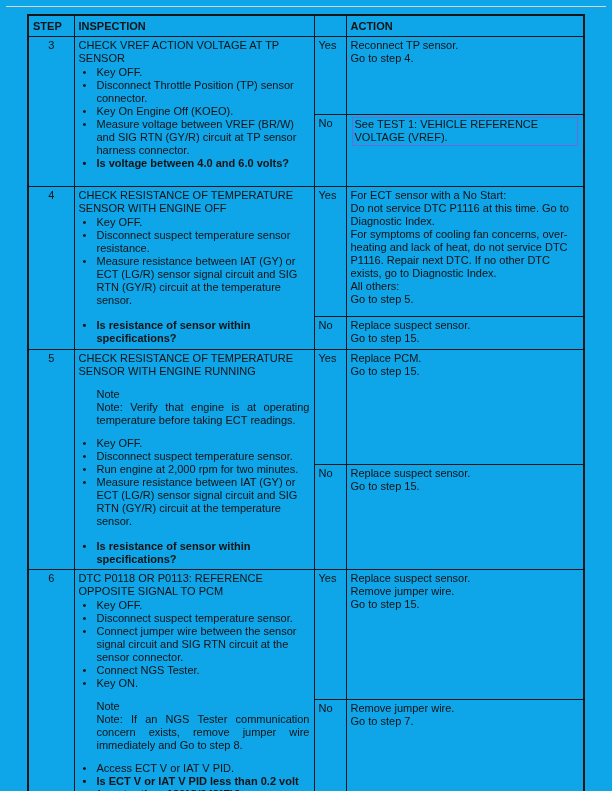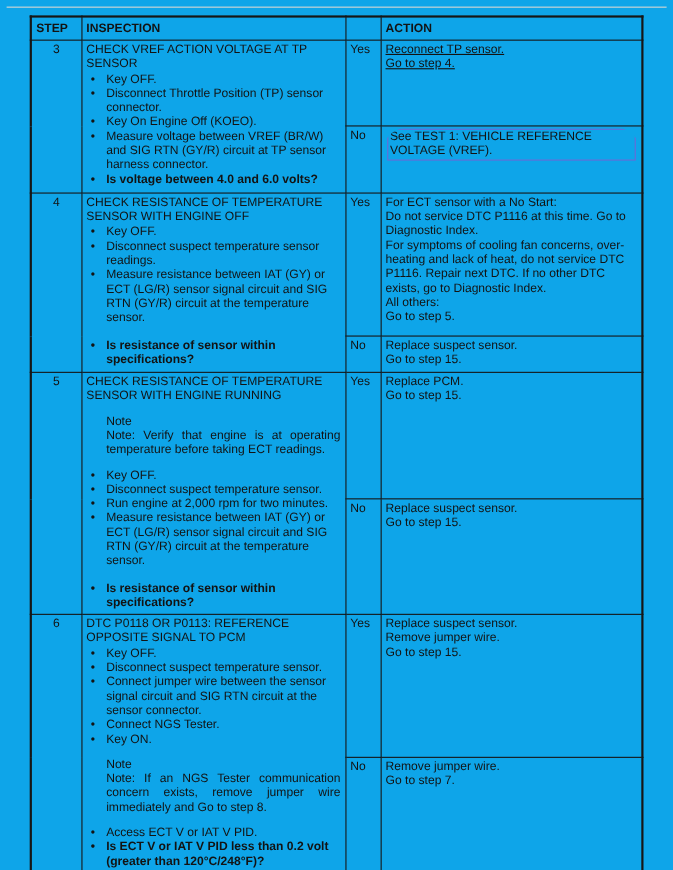--- a/index.html
+++ b/index.html
@@ -86,45 +86,45 @@
             <div class="bullet">
               <div class="dot">•</div>
               <div class="btxt">Measure voltage between VREF (BR/W) and SIG RTN (GY/R) circuit at TP sensor harness connector.</div>
             </div>
             <div class="bullet bold">
               <div class="dot">•</div>
               <div class="btxt">Is voltage between 4.0 and 6.0 volts?</div>
             </div>
           </td>
     <td class="yn-cell">Yes</td>
-    <td class="action-cell" style="height: 78px; text-decoration: underline;">
+    <td class="action-cell" style="height: 78px;">
             <div class="action-line">Reconnect TP sensor.</div>
             <div class="action-line">Go to step 4.</div>
           </td>
   </tr>
   <tr>
     <td class="yn-cell">No</td>
-    <td class="action-cell" style="height: 61px; border-radius: 25px;">
+    <td class="action-cell" style="height: 72px;">
             <div class="blue-box" style="border-color: rgb(106, 106, 216);">
               <div class="action-line">See TEST 1: VEHICLE REFERENCE VOLTAGE (VREF).</div>
             </div>
           </td>
   </tr>
 
   <tr>
     <td class="step-cell" rowspan="2">4</td>
     <td class="insp-cell" rowspan="2">
             <div class="insp-title">CHECK RESISTANCE OF TEMPERATURE SENSOR WITH ENGINE OFF</div>
             <div class="bullet">
               <div class="dot">•</div>
               <div class="btxt">Key OFF.</div>
             </div>
             <div class="bullet">
               <div class="dot">•</div>
-              <div class="btxt">Disconnect suspect temperature sensor readings.</div>
+              <div class="btxt">Disconnect suspect temperature sensor resistance.</div>
             </div>
             <div class="bullet">
               <div class="dot">•</div>
               <div class="btxt">Measure resistance between IAT (GY) or ECT (LG/R) sensor signal circuit and SIG RTN (GY/R) circuit at the temperature sensor.</div>
             </div>
             <div class="gap"></div>
             <div class="bullet bold">
               <div class="dot">•</div>
               <div class="btxt">Is resistance of sensor within specifications?</div>
             </div>

